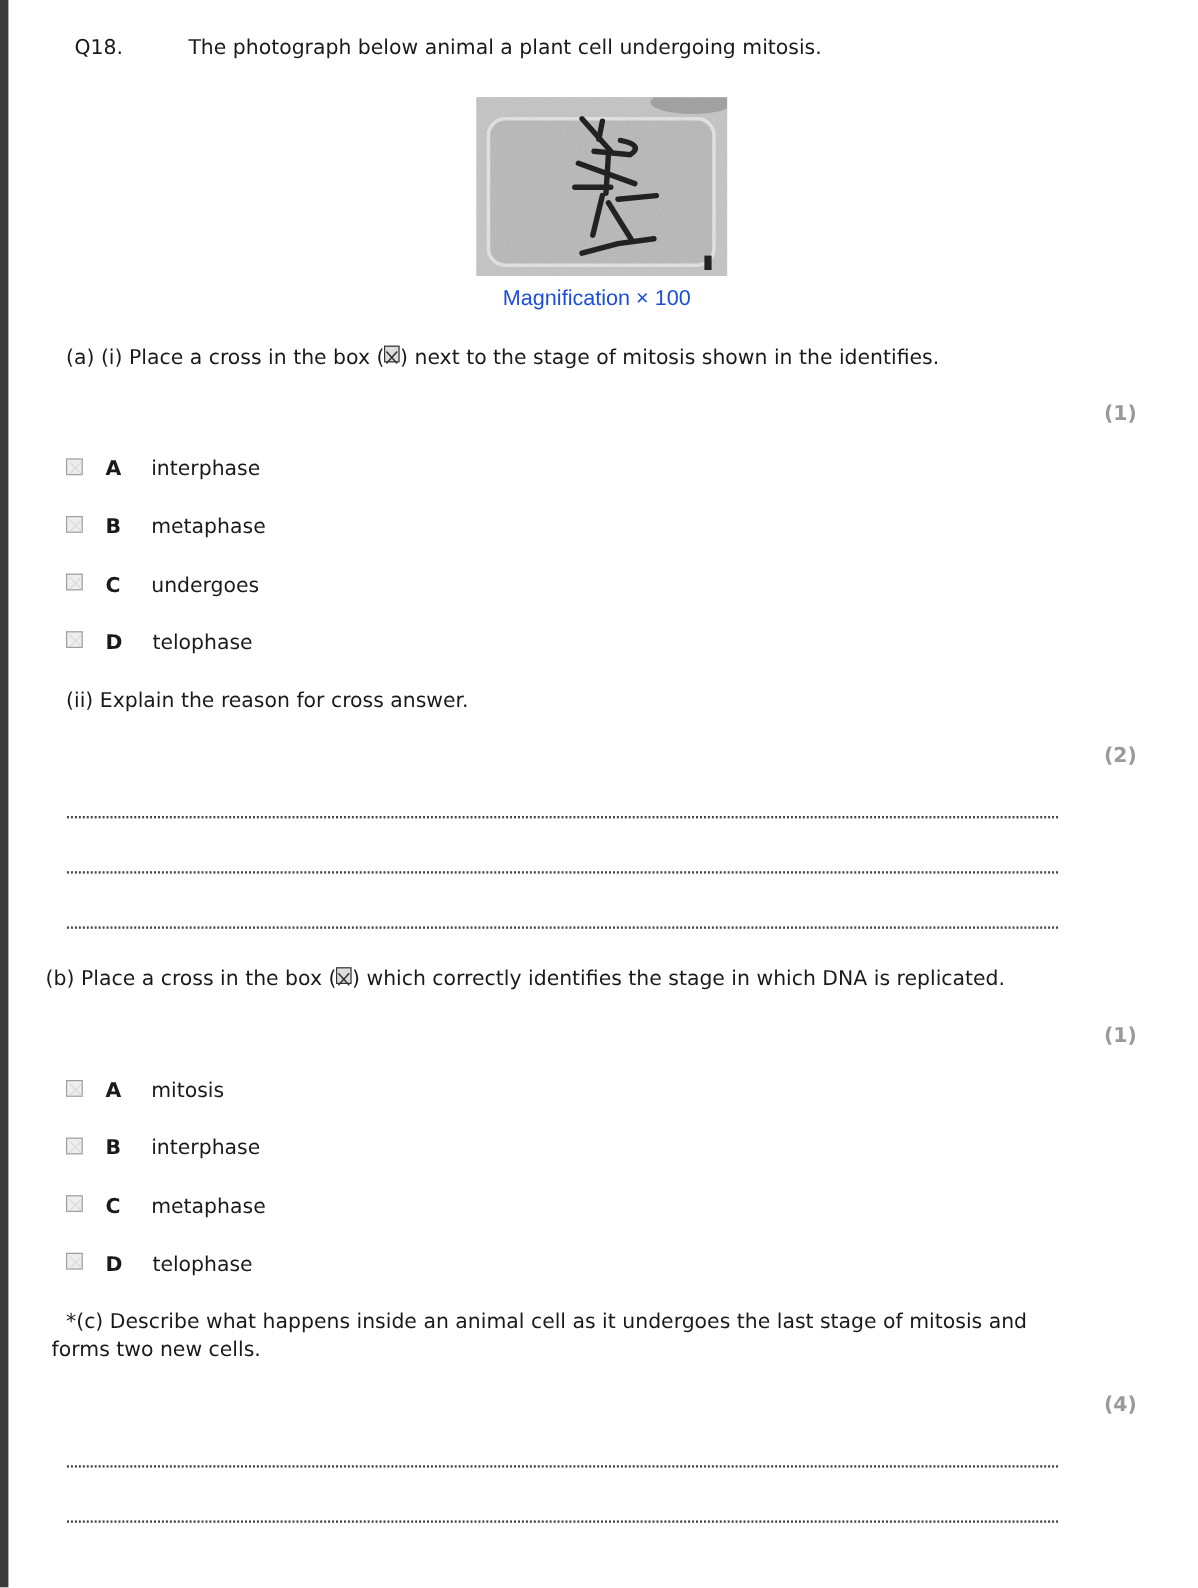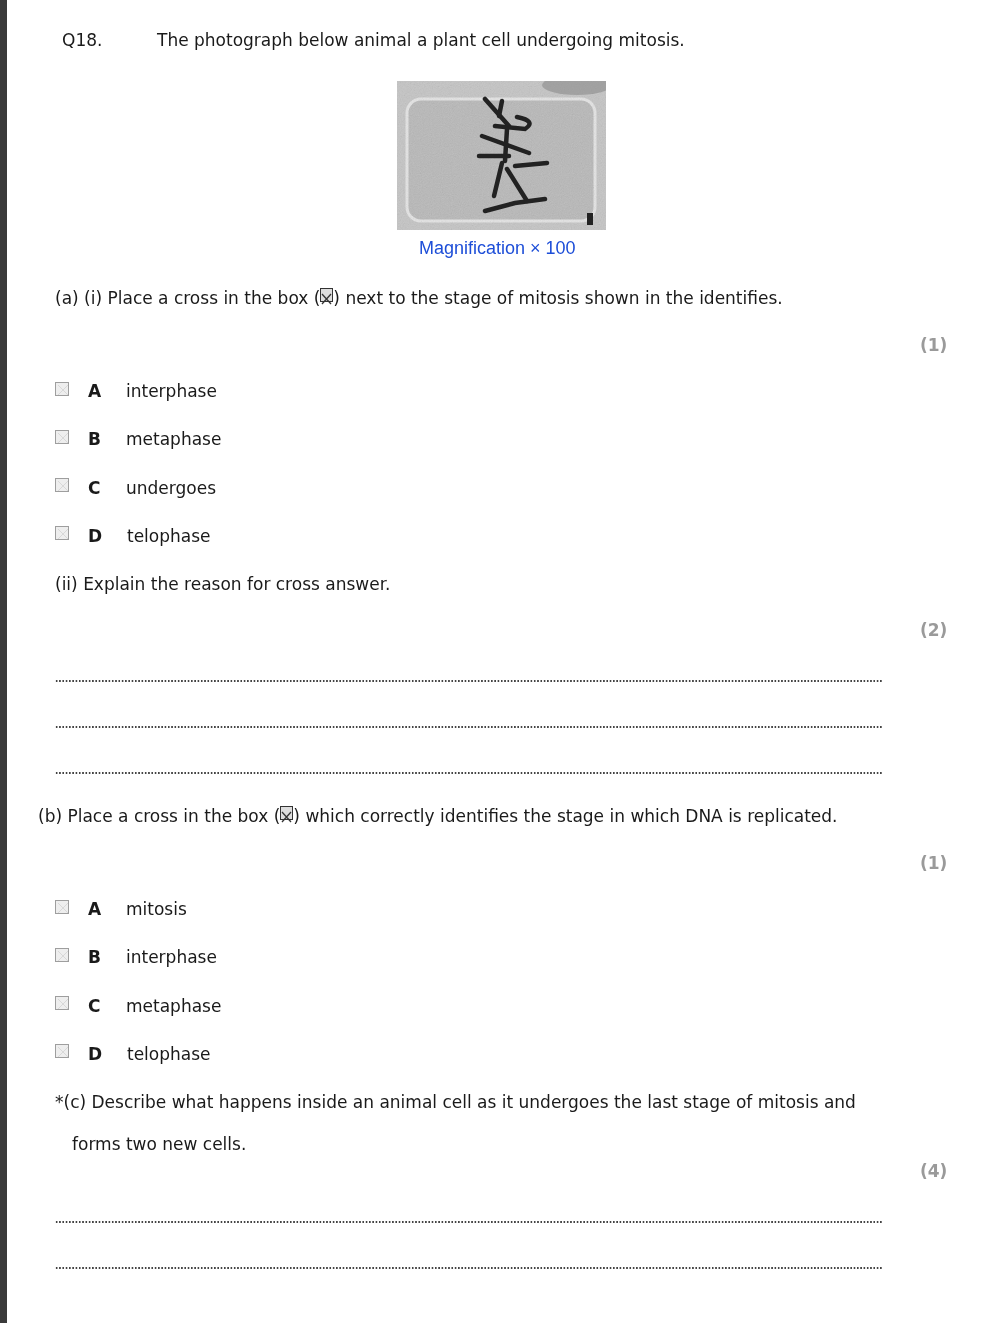--- a/index.html
+++ b/index.html
@@ -168,16 +168,16 @@
       </svg>
     </div>
   <div class="abs opt-letter" style="left:88px; top:1044px;">D</div>
   <div class="abs" style="left:127px; top:1044px;">telophase</div>
 </div>
 
 <div class="abs" style="left:55px; top:1092px;">
   <span>*(c)</span>
   <span>Describe what happens inside an animal cell as it undergoes the last stage of mitosis and</span>
 </div>
-<div class="abs" style="left:72px; top:1115px;margin-top:19px;">forms two new cells.</div>
+<div class="abs" style="left:43px; top:1115px;">forms two new cells.</div>
 <div class="abs marks" style="left:920px; top:1161px;">(4)</div>
 <div class="dotline" style="top:1221px;"></div>
 <div class="dotline" style="top:1267px;"></div>
 
 </body></html>

